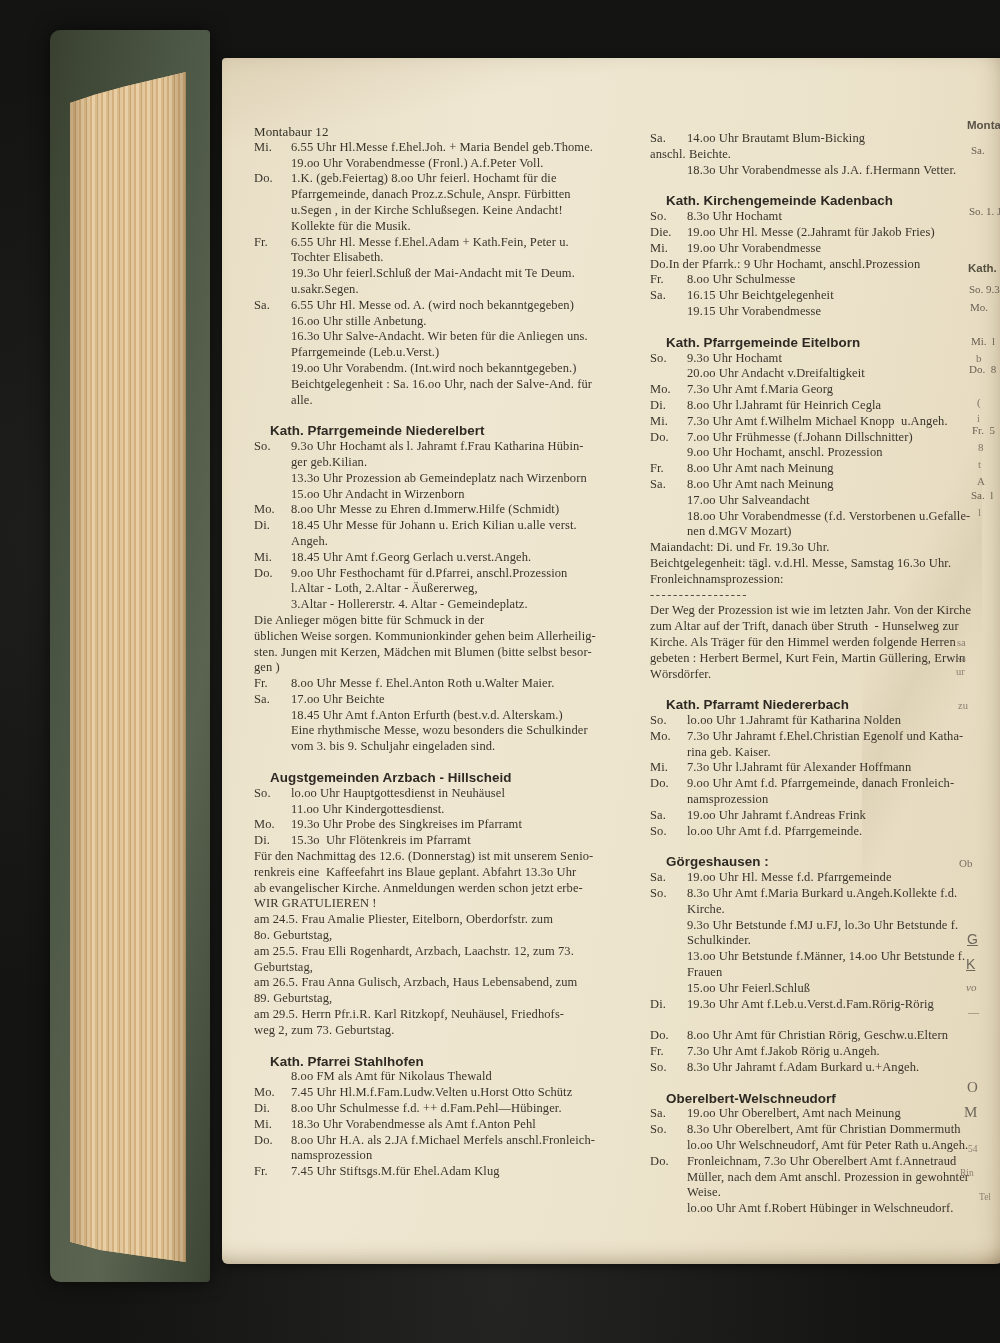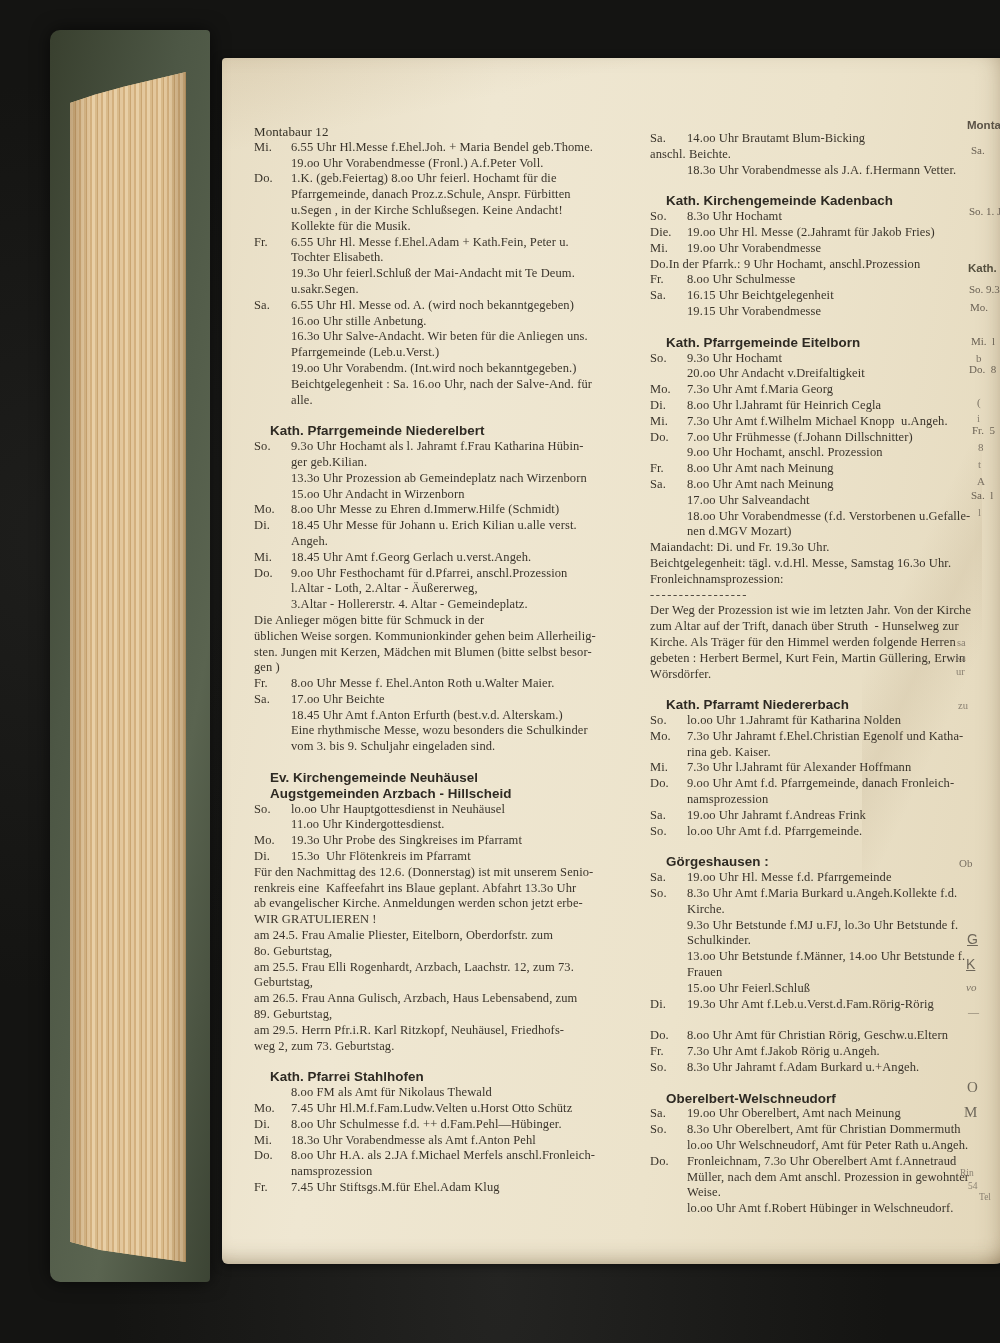--- a/index.html
+++ b/index.html
@@ -117,21 +117,20 @@
         <div class="row full"><span class="txt">üblichen Weise sorgen. Kommunionkinder gehen beim Allerheilig-</span></div>
         <div class="row full"><span class="txt">sten. Jungen mit Kerzen, Mädchen mit Blumen (bitte selbst besor-</span></div>
         <div class="row full"><span class="txt">gen )</span></div>
         <div class="row"><span class="day">Fr.</span><span class="txt">8.oo Uhr Messe f. Ehel.Anton Roth u.Walter Maier.</span></div>
         <div class="row"><span class="day">Sa.</span><span class="txt">17.oo Uhr Beichte</span></div>
         <div class="row cont"><span class="txt">18.45 Uhr Amt f.Anton Erfurth (best.v.d. Alterskam.)</span></div>
         <div class="row cont"><span class="txt">Eine rhythmische Messe, wozu besonders die Schulkinder</span></div>
         <div class="row cont"><span class="txt">vom 3. bis 9. Schuljahr eingeladen sind.</span></div>
       </div>
       <div class="section">
-        <div class="sec-title sans">Ev. Kirchengemeinde Neuhäusel</div>
         <div class="sec-title sans">Augstgemeinden Arzbach - Hillscheid</div>
         <div class="row"><span class="day">So.</span><span class="txt">lo.oo Uhr Hauptgottesdienst in Neuhäusel</span></div>
         <div class="row cont"><span class="txt">11.oo Uhr Kindergottesdienst.</span></div>
         <div class="row"><span class="day">Mo.</span><span class="txt">19.3o Uhr Probe des Singkreises im Pfarramt</span></div>
         <div class="row"><span class="day">Di.</span><span class="txt">15.3o  Uhr Flötenkreis im Pfarramt</span></div>
         <div class="row full"><span class="txt">Für den Nachmittag des 12.6. (Donnerstag) ist mit unserem Senio-</span></div>
         <div class="row full"><span class="txt">renkreis eine  Kaffeefahrt ins Blaue geplant. Abfahrt 13.3o Uhr</span></div>
         <div class="row full"><span class="txt">ab evangelischer Kirche. Anmeldungen werden schon jetzt erbe-</span></div>
         <div class="row full"><span class="txt">WIR GRATULIEREN !</span></div>
         <div class="row full"><span class="txt">am 24.5. Frau Amalie Pliester, Eitelborn, Oberdorfstr. zum</span></div>
@@ -256,16 +255,16 @@
     <span class="frag" style="left: 956px; top: 652px; font-size: 10.5px; color: rgb(138, 129, 114);">ka</span>
     <span class="frag" style="left: 956px; top: 666px; font-size: 10.5px; color: rgb(138, 129, 114);">ur</span>
     <span class="frag" style="left: 958px; top: 700px; font-size: 10.5px; color: rgb(138, 129, 114);">zu</span>
     <span class="frag" style="left: 959px; top: 857px; font-size: 11px; color: rgb(122, 113, 99);">Ob</span>
     <span class="frag u" style="left: 967px; top: 931px; font-size: 14px; color: rgb(110, 103, 90);">G</span>
     <span class="frag u" style="left: 966px; top: 956px; font-size: 14px; color: rgb(110, 103, 90);">K</span>
     <span class="frag" style="left: 966px; top: 981px; font-size: 11px; color: rgb(122, 113, 99); font-style: italic;">vo</span>
     <span class="frag" style="left: 968px; top: 1006px; font-size: 11px; color: rgb(122, 113, 99);">—</span>
     <span class="frag" style="left: 967px; top: 1079px; font-size: 15px; color: rgb(110, 103, 90);">O</span>
     <span class="frag" style="left: 964px; top: 1104px; font-size: 15px; color: rgb(110, 103, 90);">M</span>
-    <span class="frag" style="left: 968px; top: 1144px; font-size: 9.5px; color: rgb(138, 129, 114); margin-top: 37px;">54</span>
+    <span class="frag" style="left: 968px; top: 1144px; font-size: 9.5px; color: rgb(138, 129, 114);">54</span>
     <span class="frag" style="left: 960px; top: 1168px; font-size: 9.5px; color: rgb(138, 129, 114);">Rin</span>
     <span class="frag" style="left: 960px; top: 1192px; font-size: 9.5px; color: rgb(138, 129, 114); margin-left: 19px;">Tel</span>
   </div>
 
 </body></html>

